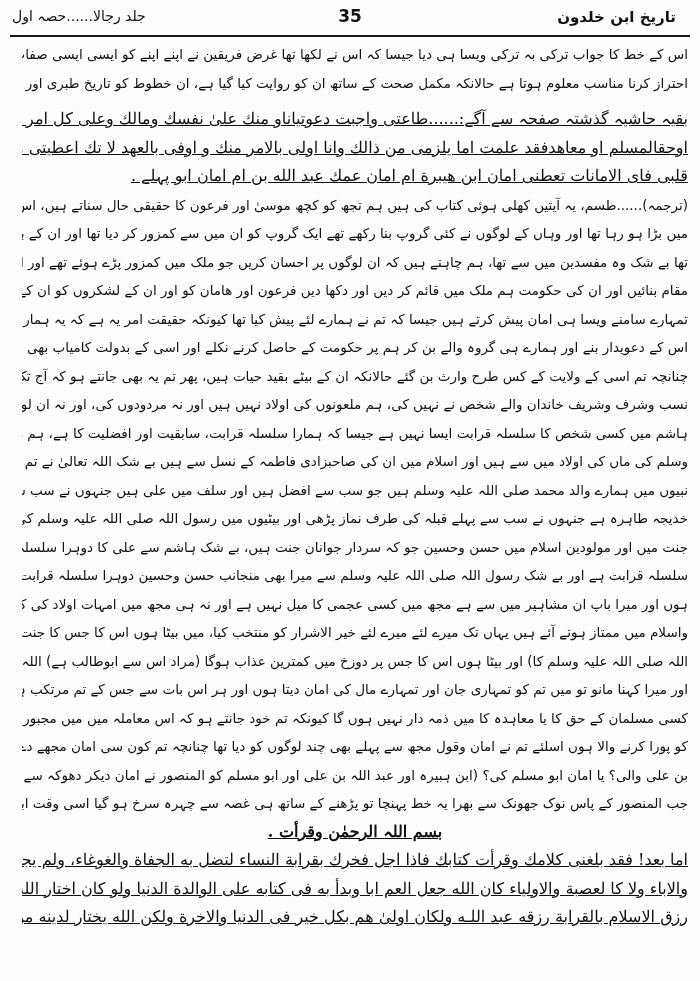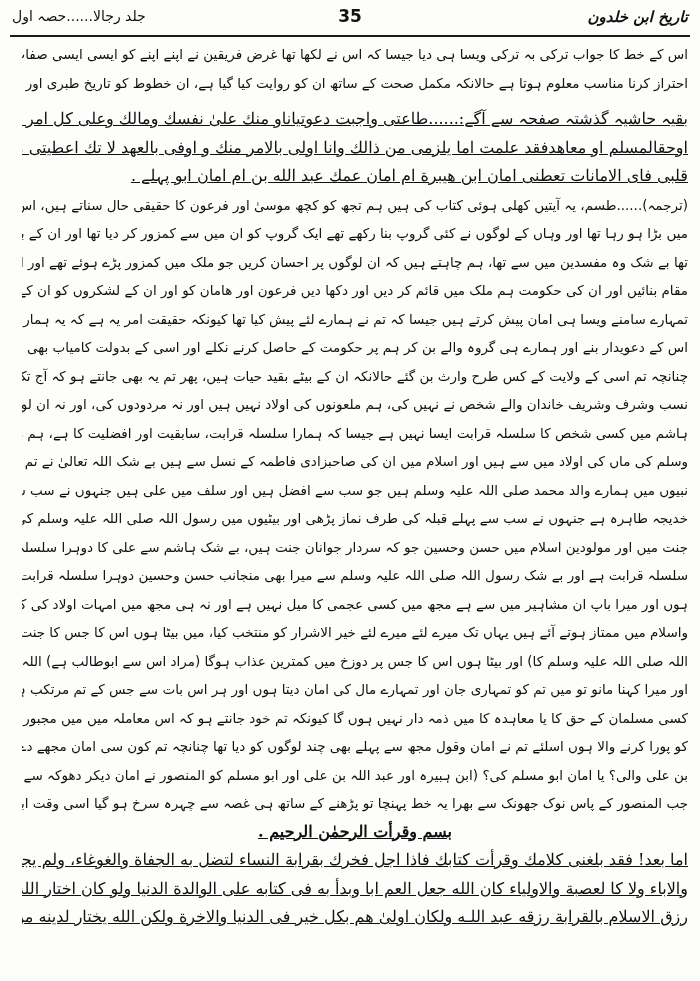--- a/index.html
+++ b/index.html
@@ -23,24 +23,23 @@
     }
     .header {
       position: absolute;
       left: 12px; right: 12px;
       top: 4px;
       height: 30px;
       direction: rtl;
     }
     .header-right {
       position: absolute;
-      right: 0; top: 4px;
+      right: 12px; top: 4px;
       font-size: 15px;
       font-weight: bold;
-      font-style: italic;
     }
     .header-center {
       position: absolute;
       left: 50%;
       transform: translateX(-50%);
       top: 2px;
       font-size: 17px;
       font-weight: bold;
     }
     .header-left {
@@ -140,21 +139,21 @@
       <span class="line">کسی مسلمان کے حق کا یا معاہدہ کا میں ذمہ دار نہیں ہوں گا کیونکہ تم خود جانتے ہو کہ اس معاملہ میں میں مجبور ہوں اور بلاشبہ میں تم سے زیادہ مستحق خلافت ہوں اور عہد</span>
       <span class="line">کو پورا کرنے والا ہوں اسلئے تم نے امان وقول مجھ سے پہلے بھی چند لوگوں کو دیا تھا چنانچہ تم کون سی امان مجھے دے رہے ہو امان ابن ہبیرہ کی، یا امان اپنے چچا عبد اللہ</span>
       <span class="line last-line">بن علی والی؟ یا امان ابو مسلم کی؟ (ابن ہبیرہ اور عبد اللہ بن علی اور ابو مسلم کو المنصور نے امان دیکر دھوکہ سے قتل کر دیا تھا)</span>
     </div>
 
     <div class="block urdu">
       <span class="line last-line">جب المنصور کے پاس نوک جھونک سے بھرا یہ خط پہنچا تو پڑھنے کے ساتھ ہی غصہ سے چہرہ سرخ ہو گیا اسی وقت ابوایوب کو بلوا کر خط دکھایا اور ایک اور خط لکھ کر روانہ کر دیا۔</span>
     </div>
 
     <div class="block arabic">
-      <span class="line centered">بسم وقرأت الرحمٰن الرحیم .</span>
+      <span class="line centered">بسم اللہ الرحمٰن وقرأت .</span>
     </div>
 
     <div class="block arabic">
       <span class="line">اما بعد! فقد بلغنی كلامك وقرأت كتابك فاذا اجل فخرك بقرابة النساء لتضل به الجفاة والغوغاء، ولم يجعل الله النساء كا لعمومة</span>
       <span class="line">والاباء ولا كا لعصبة والاولياء كان الله جعل العم ابا وبدأ به فی كتابه علی الوالدة الدنيا ولو كان اختار الله لخلقه علی علمه فيما مضی</span>
       <span class="line">رزق الاسلام بالقرابة رزقه عبد اللـه ولكان اولیٰ هم بكل خير فی الدنيا والاخرة ولكن الله يختار لدينه من يشاء قال الله تعالی انك</span>
 
     </div>
 
   </div>

